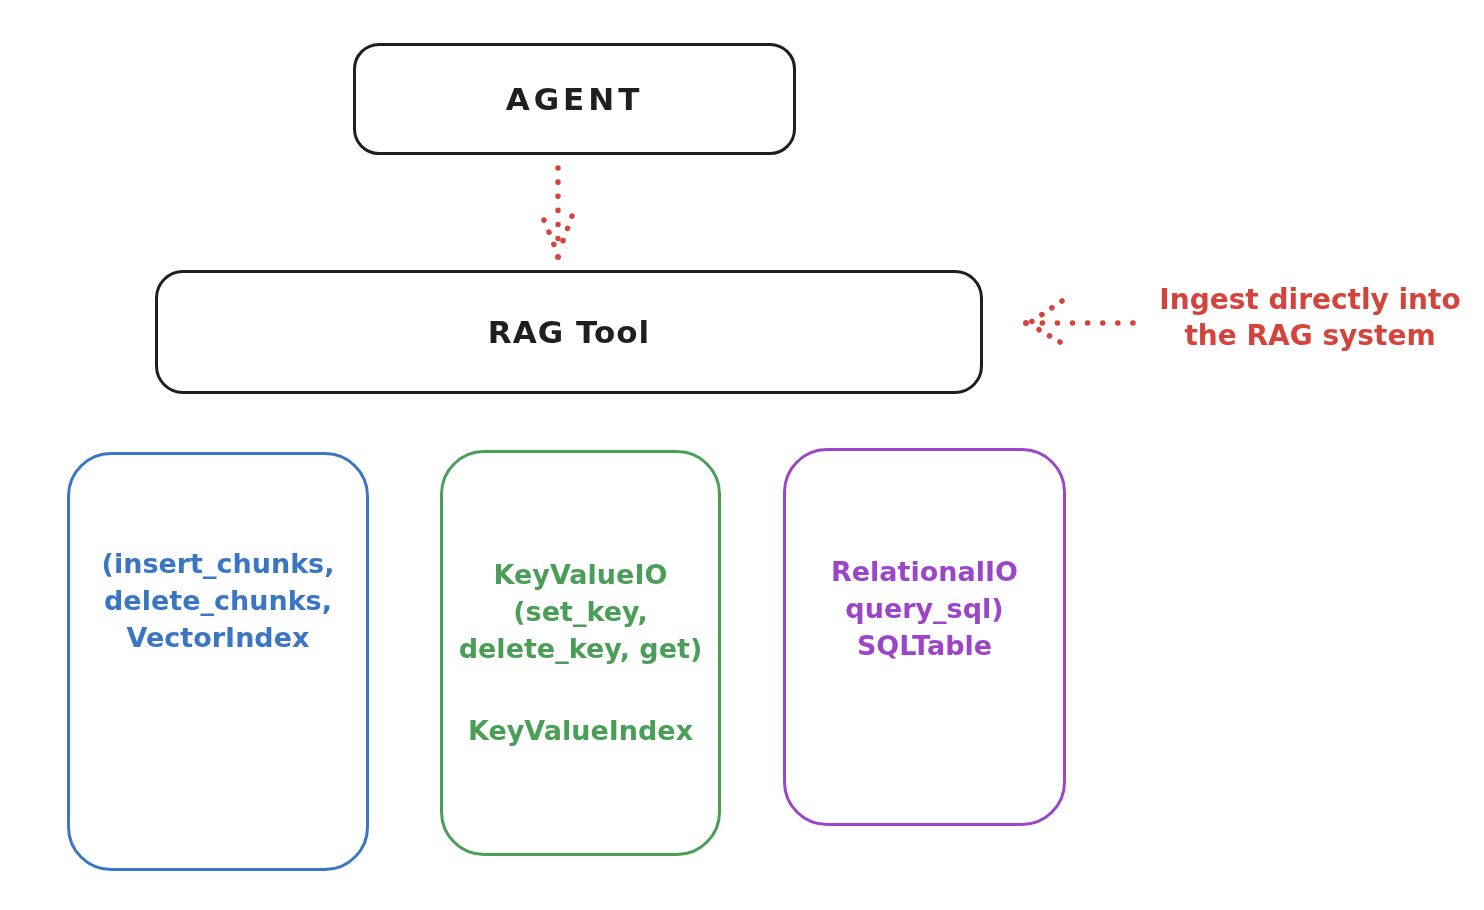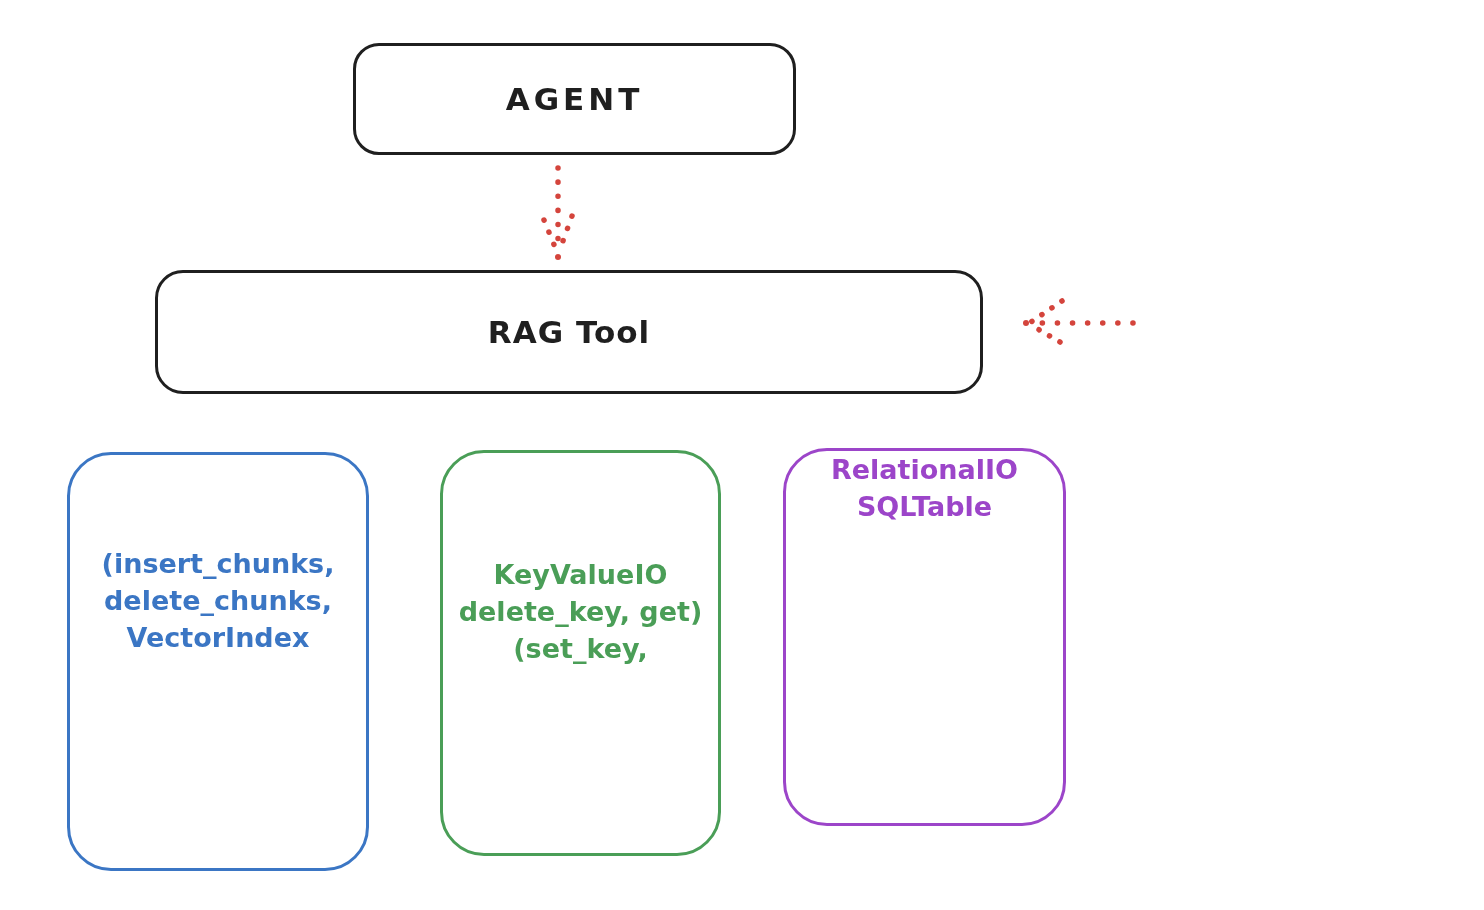--- a/index.html
+++ b/index.html
@@ -64,20 +64,21 @@
     left: 428px; top: 450px; width: 281px; height: 406px;
     border: 3.5px solid #4a9e57;
     color: #4a9e57;
     padding-top: 103px;
     margin-left: 12px;
   }
   .store-purple {
     left: 783px; top: 448px; width: 283px; height: 378px;
     border: 3.5px solid #9c45c9;
     color: #9c45c9;
+    padding-top: 102px;
   }
   .index-label-blue { }
   .index-label-green { margin-top: 45px; }
   .index-label-purple { }
   .arrow-layer {
     position: absolute;
     left: 0; top: 0;
     width: 1484px;
     height: 910px;
     pointer-events: none;
@@ -115,37 +116,43 @@
   </svg>
 
   <div class="node node-black node-agent">
     <span>AGENT</span>
   </div>
 
   <div class="node node-black node-rag">
     <span>RAG Tool</span>
   </div>
 
+  <div class="annotation">
+    <div>Ingest directly into</div>
+    <div>the RAG system</div>
+  </div>
 
   <div class="store-box store-blue">
     <div>
       <div>(insert_chunks,</div>
       <div>delete_chunks,</div>
     </div>
     <div class="index-label-blue">VectorIndex</div>
   </div>
 
   <div class="store-box store-green">
     <div>
       <div>KeyValueIO</div>
+      <div>(set_key,</div>
       <div>delete_key, get)</div>
-      <div>(set_key,</div>
     </div>
+    <div class="index-label-green">KeyValueIndex</div>
   </div>
 
   <div class="store-box store-purple">
     <div>
       <div>RelationalIO</div>
+      <div>query_sql)</div>
     </div>
     <div class="index-label-purple">SQLTable</div>
   </div>
 
 </div>
 
 </body></html>

